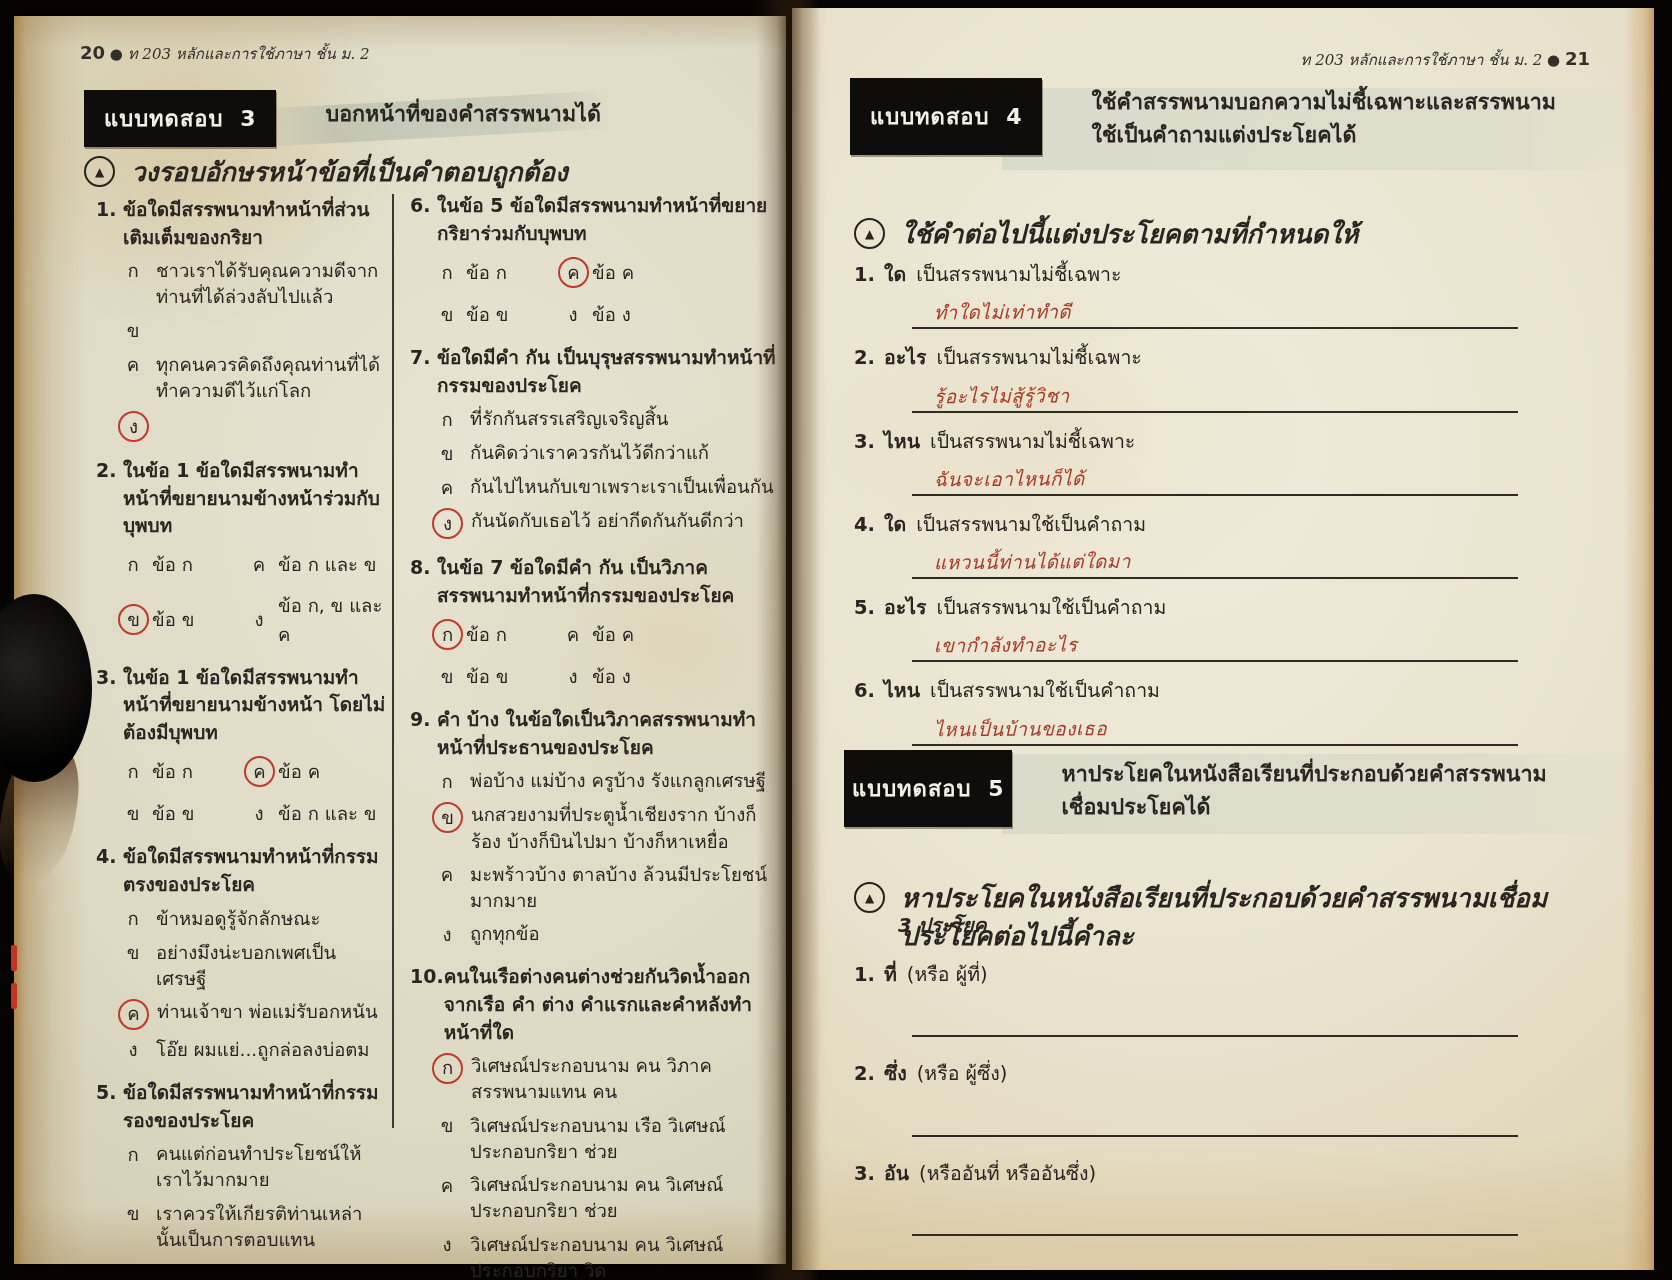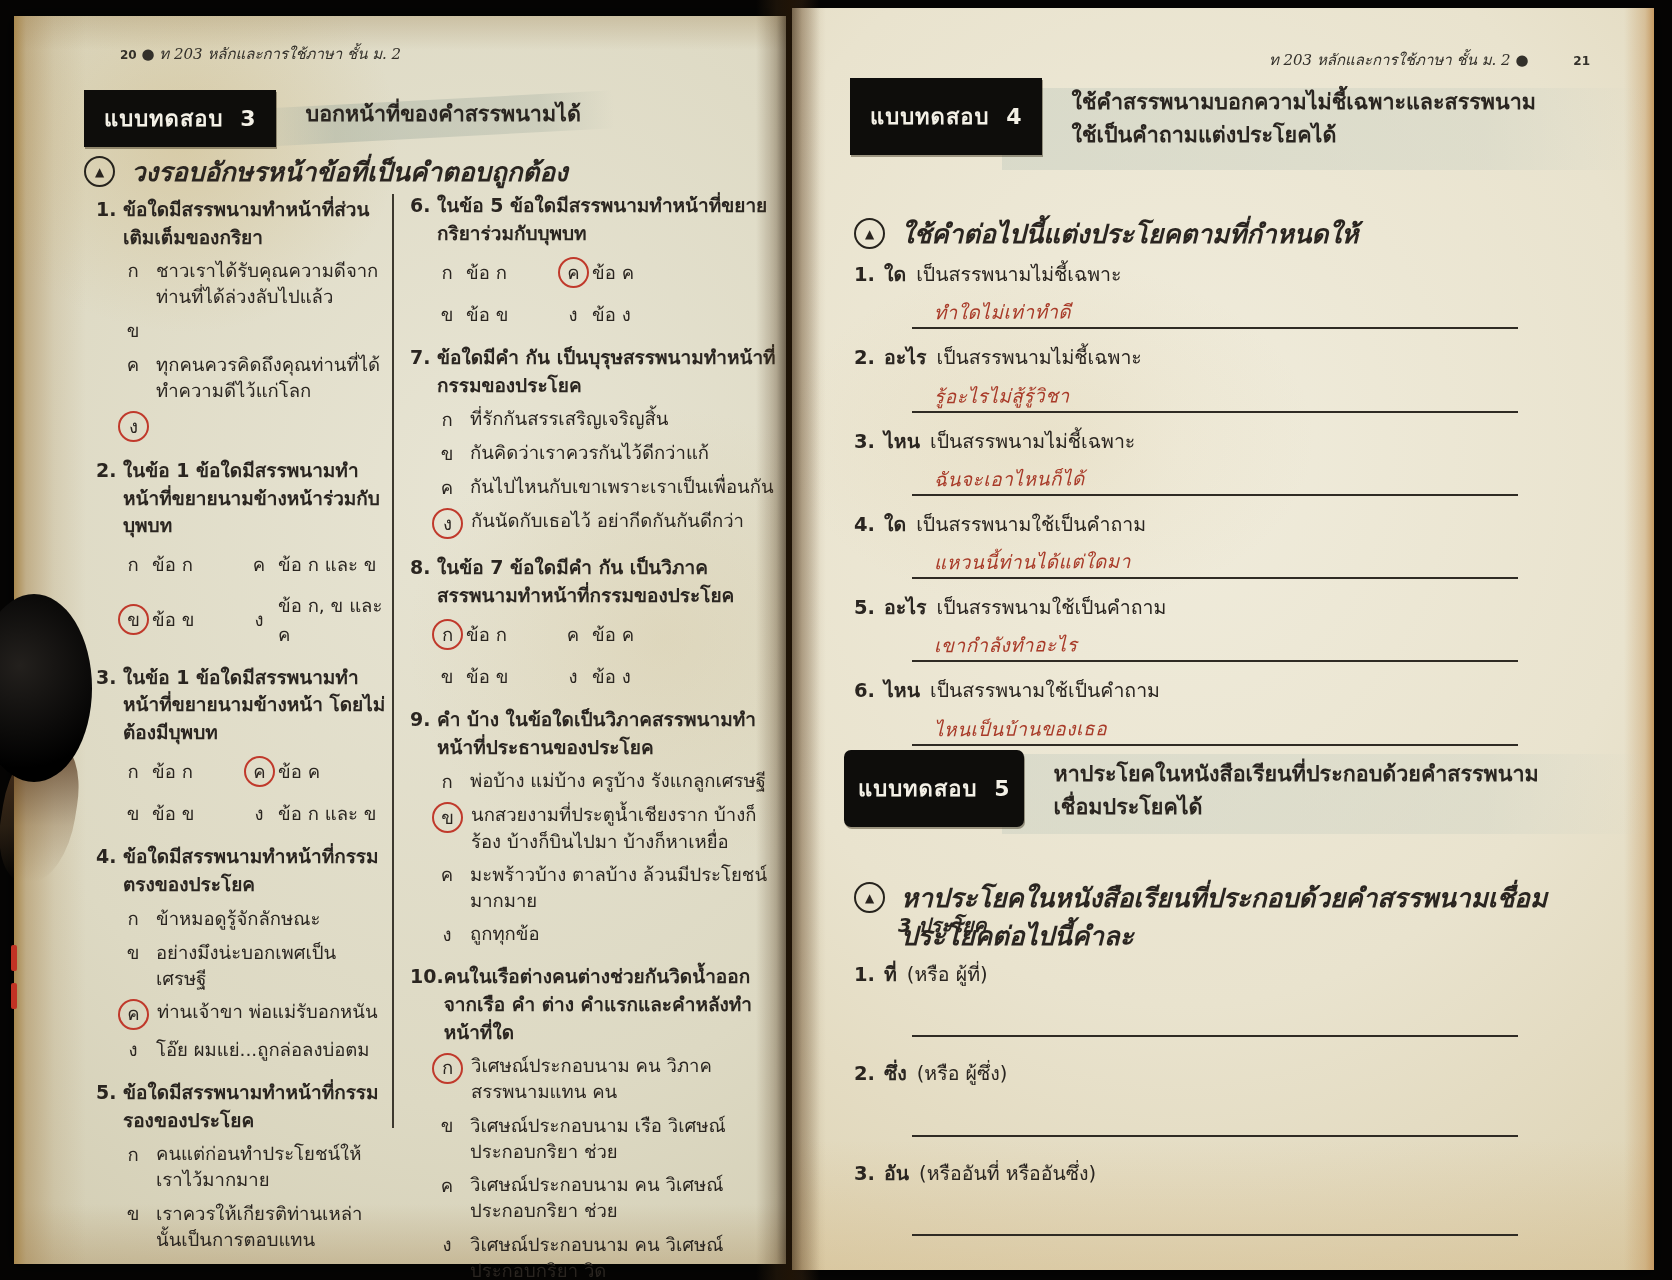--- a/index.html
+++ b/index.html
@@ -27,27 +27,27 @@
     background:linear-gradient(90deg,transparent 0,rgba(80,55,25,.30) 32%,rgba(48,30,10,.62) 52%,rgba(90,60,30,.30) 72%,transparent 100%);}
   
   .thumb{position:absolute;left:-24px;top:594px;width:116px;height:188px;border-radius:50%;
     background:radial-gradient(circle at 38% 38%,#23201d,#000 75%);}
   .thumb-smear{position:absolute;left:2px;top:742px;width:74px;height:140px;border-radius:45%;
     transform:skewX(-9deg);
     background:linear-gradient(180deg,rgba(85,55,30,.85),rgba(125,92,55,.30) 60%,transparent);}
   .red-mark{position:absolute;width:6px;height:26px;background:#c23324;border-radius:2px;}
   
   .pg-header{position:absolute;font-size:15px;color:#33302a;white-space:nowrap;}
-  .pg-header b{font-size:12px;font-style:normal;margin-left:40px;}
+  .pg-header b{font-size:18px;font-style:normal;}
   .pg-header i{font-family:"DejaVu Serif","Liberation Serif",serif;}
   
   .banner{position:absolute;display:flex;align-items:flex-start;z-index:2;gap:29px;}
   .banner-box{background:#0e0d0b;color:#f3f0e6;font-weight:bold;font-size:22px;
     padding:11px 20px;letter-spacing:1px;word-spacing:8px;white-space:nowrap;box-shadow:1px 2px 0 rgba(40,30,10,.4);}
-  .banner-title{font-weight:bold;font-size:21.5px;padding-top:7px;line-height:1.55;}
+  .banner-title{font-weight:bold;font-size:21.5px;margin-left:20px;padding-top:7px;line-height:1.55;}
   .band{position:absolute;z-index:1;pointer-events:none;}
   
   .instr{position:absolute;display:flex;align-items:flex-start;z-index:2;}
   .instr-icon{width:27px;height:27px;border:2.5px solid #26231d;border-radius:50%;
     display:inline-flex;align-items:center;justify-content:center;flex:0 0 auto;
     font-size:12px;line-height:1;margin-right:16px;margin-top:2px;}
   .instr-text{font-weight:bold;font-style:italic;font-size:26px;line-height:1.45;}
   
   .l-cols{position:absolute;left:72px;top:176px;width:696px;height:1056px;}
   .l-divider{position:absolute;left:306px;top:2px;width:2px;height:934px;background:#3c382e;}
@@ -390,21 +390,21 @@
           </div>
         <div class="fi-answer">ไหนเป็นบ้านของเธอ</div>
         <div class="fi-line"></div>
       </div>
     </div>
 
     <div class="band" style="left:210px;top:746px;right:8px;height:80px;
       background:linear-gradient(90deg,rgba(202,208,194,.5),rgba(202,208,194,.35) 75%,transparent);"></div>
 
     <div class="banner" style="left:52px;top:742px;">
-      <div class="banner-box" style="padding:21px 14px;border-radius:7px;">แบบทดสอบ 5</div>
+      <div class="banner-box" style="padding:21px 8px;">แบบทดสอบ 5</div>
       <div class="banner-title">
         <div>หาประโยคในหนังสือเรียนที่ประกอบด้วยคำสรรพนาม</div>
         <div>เชื่อมประโยคได้</div>
       </div>
     </div>
 
     <div class="instr" style="left:62px;top:872px;width:720px;">
       <span class="instr-icon">
           <i style="font-style:normal;">▲</i>
         </span>

